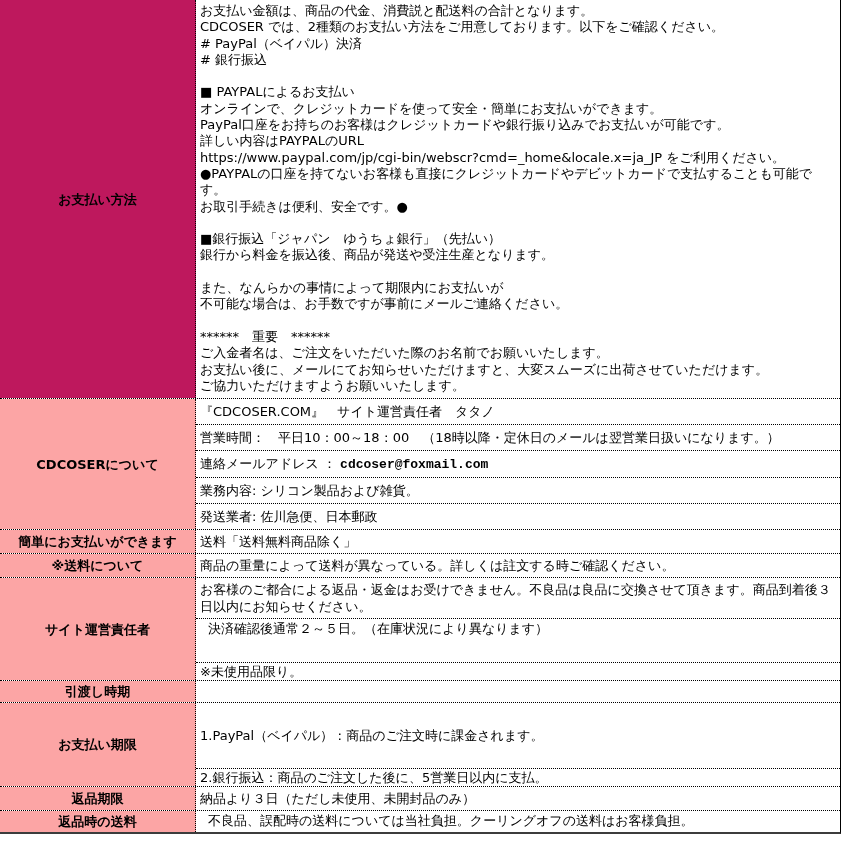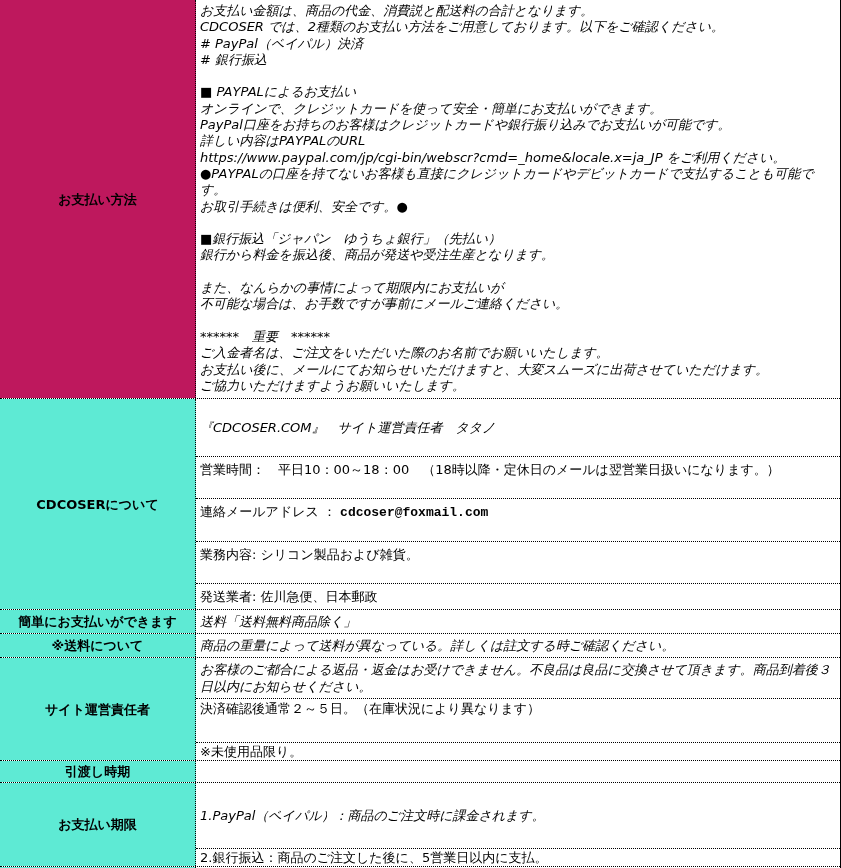--- a/index.html
+++ b/index.html
@@ -20,21 +20,21 @@
   .sec-row {
     display: flex;
     align-items: stretch;
     border-top: 1px dotted #000000;
   }
   .sec-row:first-child { border-top: none; }
   .row-header {
     flex: 0 0 196px;
     width: 196px;
     box-sizing: border-box;
-    background: #5eead4;
+    background: #fca5a5;
     border-right: 1px dotted #000000;
     display: flex;
     align-items: center;
     justify-content: center;
     text-align: center;
     font-weight: bold;
     line-height: 17px;
     padding: 2px;
   }
   .row-header.white-bg { background: #be185d; }
@@ -45,24 +45,24 @@
     min-width: 0;
   }
   .cell {
     border-top: 1px dotted #000000;
     padding: 3px 4px;
     line-height: 17px;
     white-space: pre-wrap;
     word-break: break-all;
     flex: 1 0 auto;
   }
-  .cell:first-child { border-top: none; font-style: italic; }
+  .cell:first-child { border-top: none; }
   .cell.para { line-height: 16.3px; padding: 3px 4px 4px 4px; }
-  .cell.pad4 { padding: 4px 4px; margin-top: 16px; }
-  .cell.pad1 { padding: 1px 4px; }
+  .cell.pad4 { padding: 4px 4px; }
+  .cell.pad1 { padding: 1px 12px; }
   .cell.pad0 { padding: 0px 4px; margin-top: 24px; }
   .email-value {
     font-weight: bold;
     font-family: Liberation Mono, monospace;
   }
 </style>
 </head>
 <body>
 
 <div class="policy-table">

